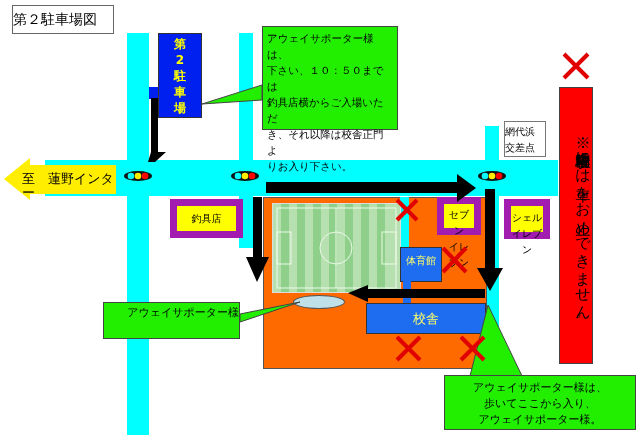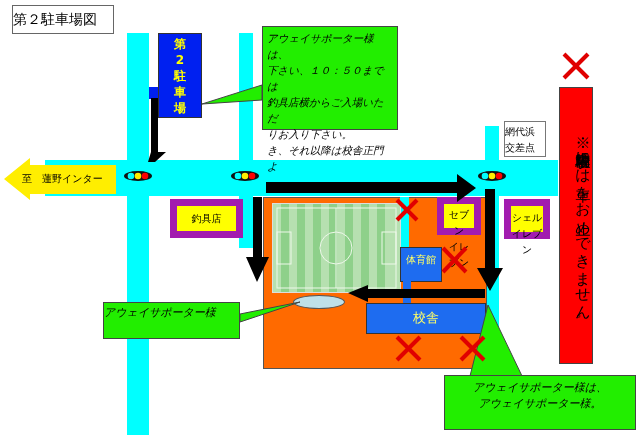--- a/index.html
+++ b/index.html
@@ -5,30 +5,30 @@
   html, body { margin:0; padding:0; background:#ffffff; }
   body { width:640px; height:435px; position:relative; overflow:hidden;
          font-family: "DejaVu Serif", "Liberation Serif", serif; }
   .abs { position:absolute; }
   .road { position:absolute; background:#00ffff; }
   .title-box { left:12px; top:5px; width:100px; height:27px; border:1px solid #666; background:#fff;
                font-size:14px; line-height:27px; text-align:left; color:#000; }
   .lot2 { left:158px; top:33px; width:44px; height:85px; background:#0020f0; border:1px solid #333;
           color:#ffff00; font-family:"DejaVu Sans", sans-serif; font-size:12px; font-weight:bold;
           text-align:center; line-height:16px; padding-top:2px; box-sizing:border-box; }
-  .callout { background:#22ee00; border:1px solid #444; color:#000; font-size:11px;font-style:italic; }
+  .callout { background:#22ee00; border:1px solid #444; color:#000; font-size:11px; }
   .shop { background:#ffff00; border:7px solid #a21caf; color:#000; font-size:10px; text-align:center;
           font-family:"DejaVu Sans", sans-serif; }
   .note-box { background:#fff; border:1px solid #777; font-size:10px; text-align:left; line-height:16px; }
   .red-notice { left:559px; top:87px; width:34px; height:277px; background:#ff0000; border:1px solid #444;
                 color:#000; font-size:15px; text-align:center; line-height:18px; padding-top:2px; box-sizing:border-box;
                 writing-mode: vertical-rl; }
   .campus { left:263px; top:197px; width:222px; height:170px; background:#ff6a00; border:1px solid #555; }
   .pitch { left:272px; top:203px; width:127px; height:88px; background:#b6e0b0; border:1px solid #ddd; overflow:hidden; }
-  .blue { background:#1e6cf0; border:1px solid #333; color:#ffff66; font-family:Liberation Mono, monospace; text-align:center; }
+  .blue { background:#1e6cf0; border:1px solid #333; color:#ffff66; font-family:Liberation Sans, sans-serif; text-align:center; }
   svg { position:absolute; left:0; top:0; }
 </style>
 </head>
 <body>
 
 <div class="road" style="left:45px;top:160px;width:513px;height:36px;"></div>
 <div class="road" style="left:127px;top:33px;width:22px;height:402px;"></div>
 <div class="road" style="left:239px;top:33px;width:14px;height:215px;"></div>
 <div class="road" style="left:485px;top:126px;width:14px;height:220px;"></div>
 <div class="road" style="left:400px;top:197px;width:9px;height:50px;"></div>
@@ -152,32 +152,33 @@
         <line x1="397" y1="337" x2="420" y2="360"></line>
         <line x1="420" y1="337" x2="397" y2="360"></line>
       </g>
     <g>
         <line x1="461" y1="337" x2="484" y2="360"></line>
         <line x1="484" y1="337" x2="461" y2="360"></line>
       </g>
   </g>
 </svg>
 
-<div class="abs" style="left:22px;top:172px;width:94px;font-size:10px;line-height:14px;color:#000;font-family:'DejaVu Sans', sans-serif;">至　蓮野インター</div>
+<div class="abs" style="left:22px;top:172px;width:94px;font-size:13px;line-height:14px;color:#000;font-family:'DejaVu Sans', sans-serif;">至　蓮野インター</div>
 
 <div class="abs callout" style="left:262px;top:26px;width:136px;height:104px;padding:3px 4px;box-sizing:border-box;line-height:16px;font-size:10.5px;">
   <div>アウェイサポーター様は、</div>
   <div>下さい、１０：５０までは</div>
   <div>釣具店横からご入場いただ</div>
+  <div>き、それ以降は校舎正門よ</div>
   <div>りお入り下さい。</div>
-  <div>き、それ以降は校舎正門よ</div>
 </div>
 
-<div class="abs callout" style="left:103px;top:302px;width:137px;height:37px;text-align:left;line-height:16px;padding-top:2px;box-sizing:border-box;">
+<div class="abs callout" style="left:103px;top:302px;width:137px;height:37px;text-align:right;line-height:16px;padding-top:2px;box-sizing:border-box;">
   <div>アウェイサポーター様</div>
 </div>
 
 <div class="abs callout" style="left:444px;top:375px;width:192px;height:55px;text-align:center;line-height:16px;padding-top:4px;box-sizing:border-box;">
   <div>アウェイサポーター様は、</div>
+  <div>歩いてここから入り、</div>
   <div>アウェイサポーター様。</div>
 </div>
 
 <div class="abs red-notice">※校舎内駐車場には車をお止めできません。</div>
 
 </body></html>

